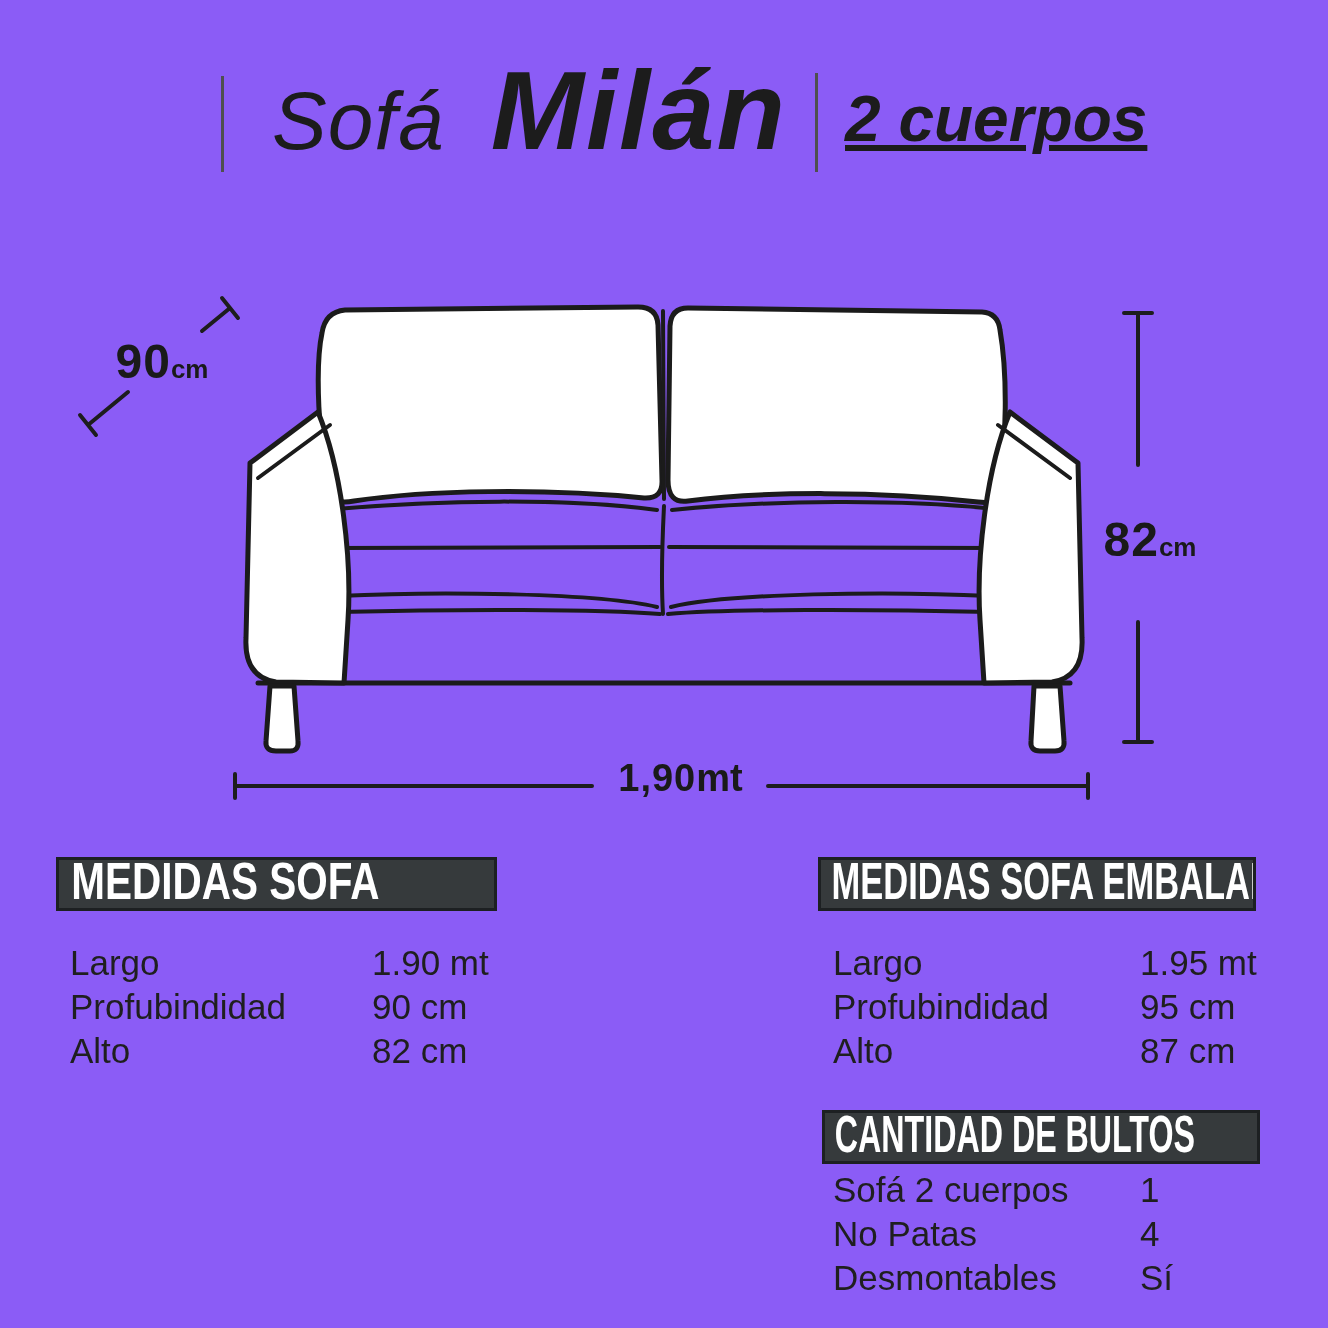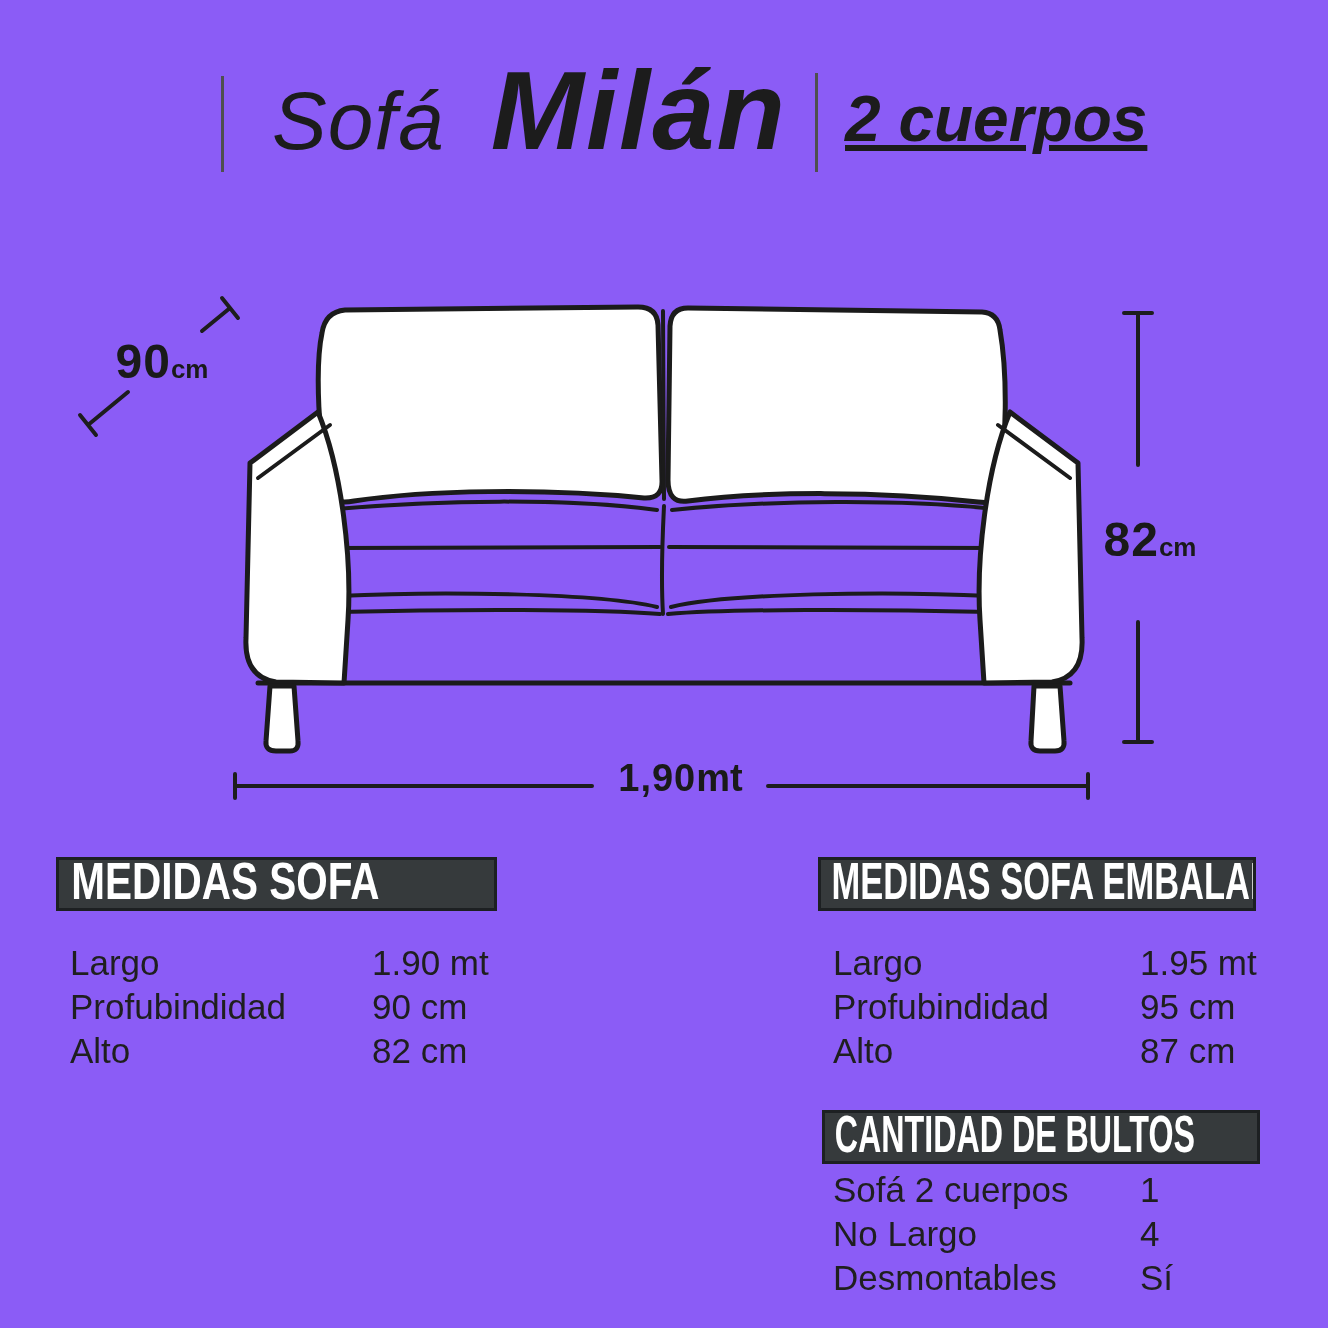--- a/index.html
+++ b/index.html
@@ -154,21 +154,21 @@
 
   <div id="thead-bundles" class="thead">
     <span class="ht">CANTIDAD DE BULTOS</span>
   </div>
   <div id="rows-bundles" class="rows rows-right">
     <div class="row">
       <span class="lbl">Sofá 2 cuerpos</span>
       <span class="val">1</span>
     </div>
     <div class="row">
-      <span class="lbl">No Largo</span>
+      <span class="lbl">No Patas</span>
       <span class="val">4</span>
     </div>
     <div class="row">
       <span class="lbl">Desmontables</span>
       <span class="val">Sí</span>
     </div>
   </div>
 
 </div>
 

